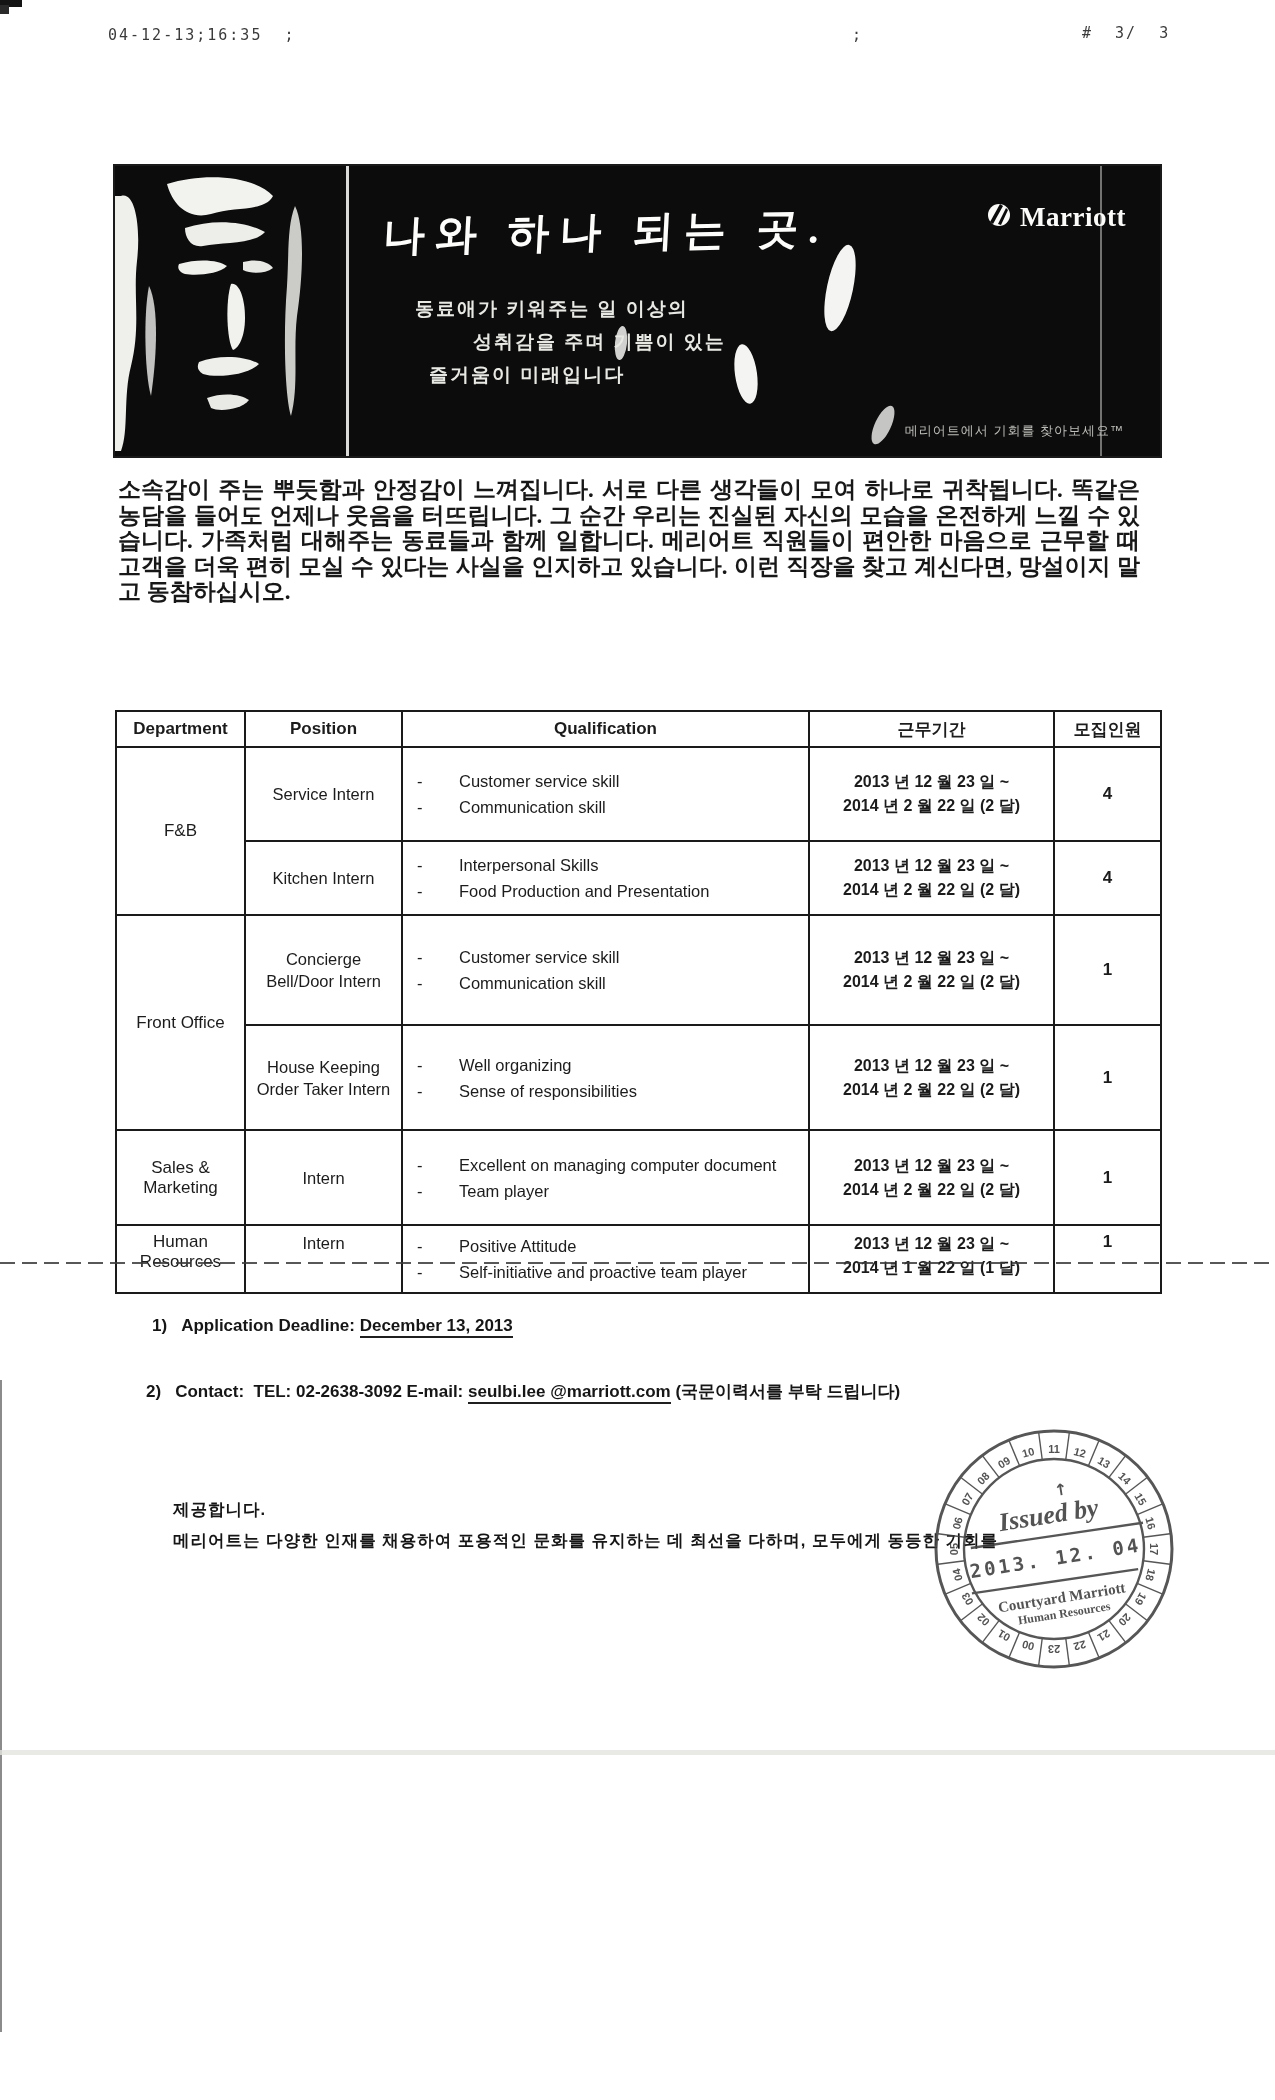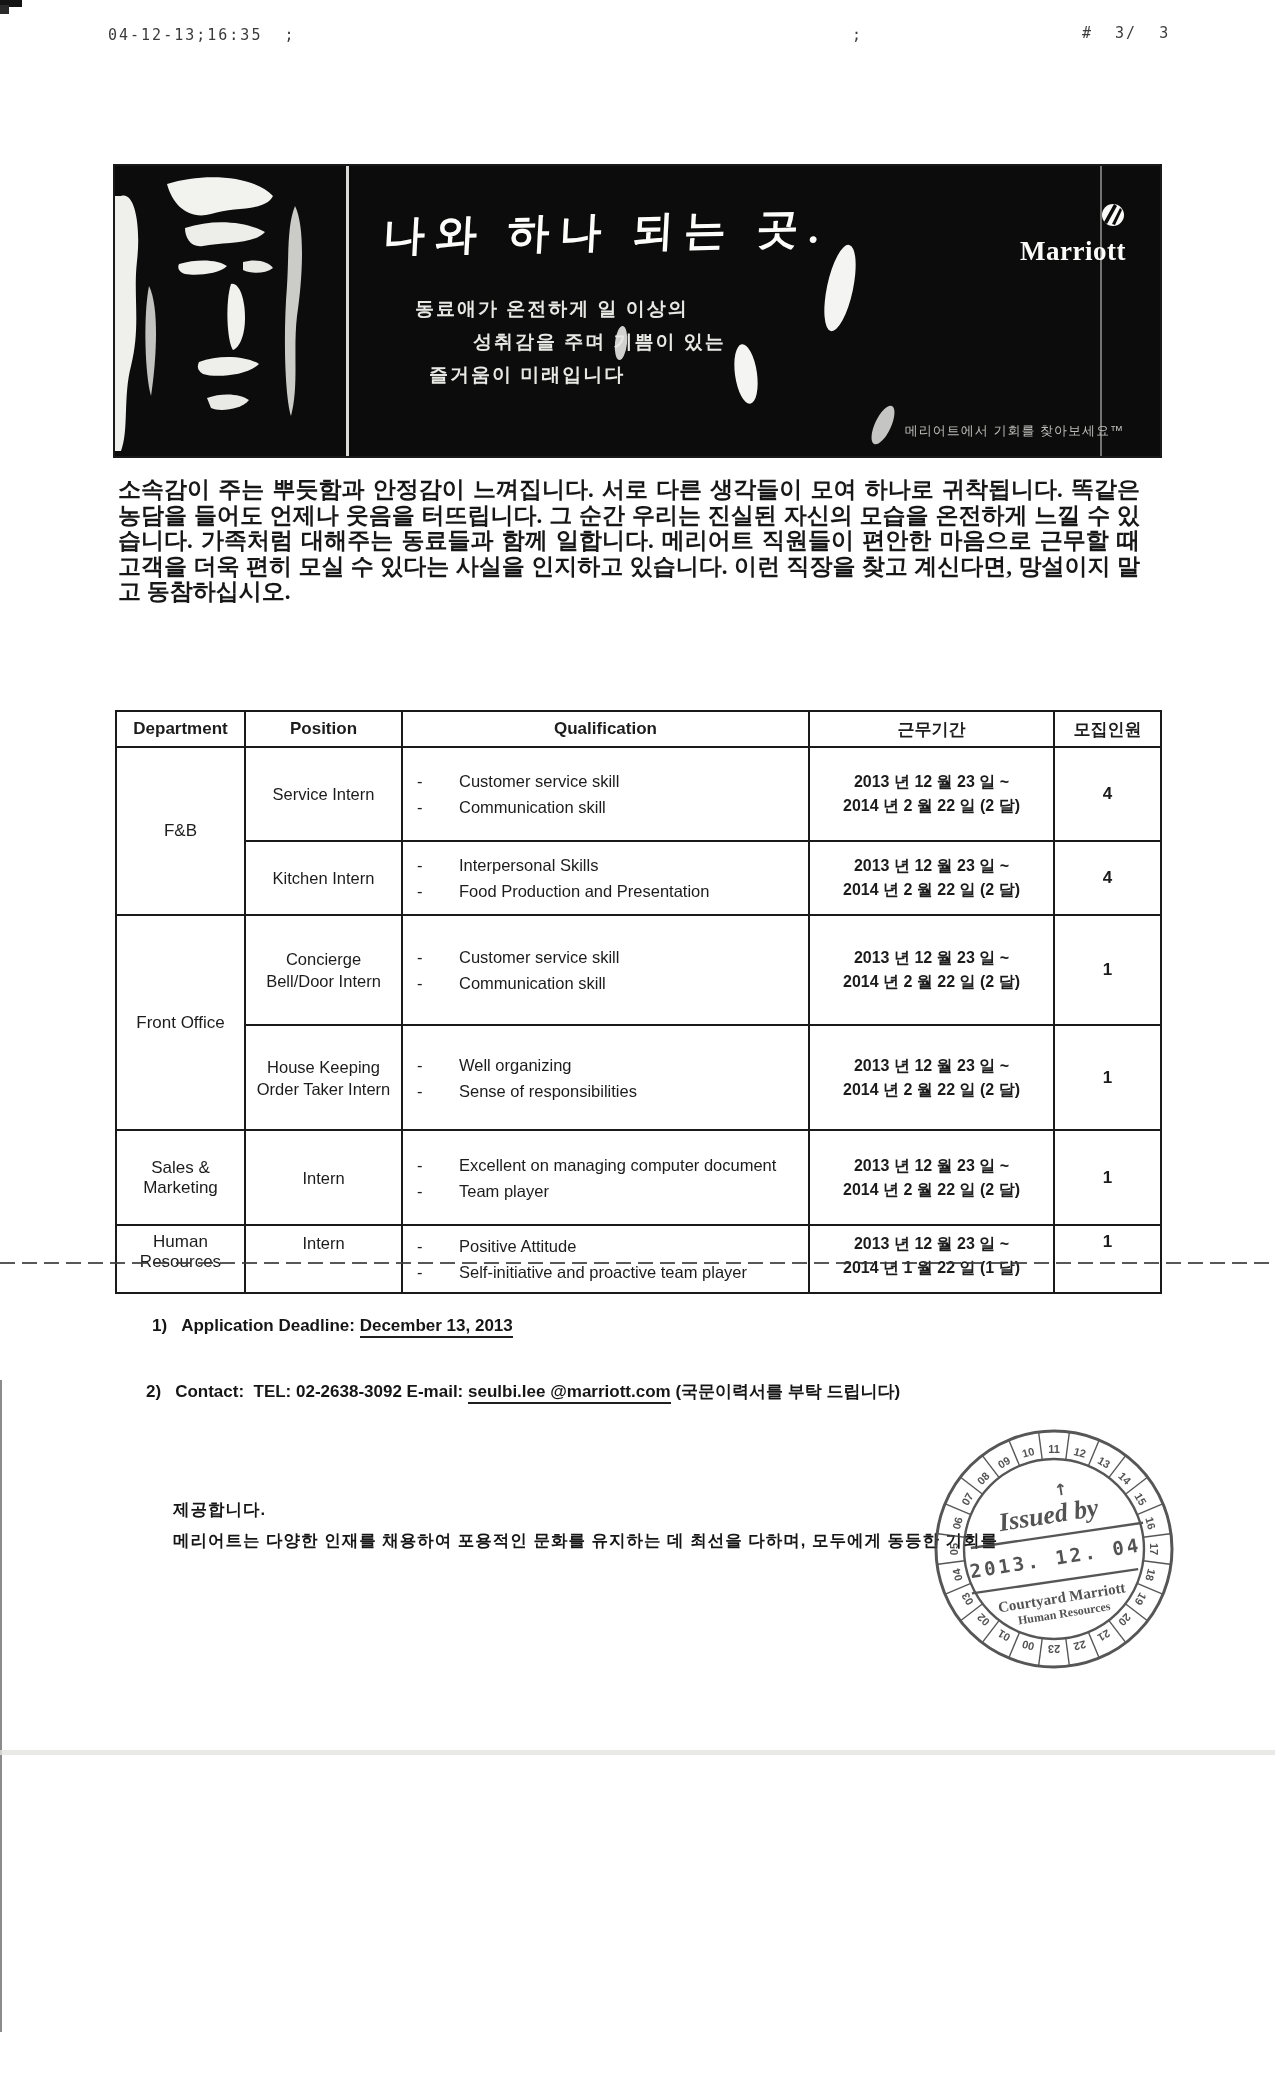--- a/index.html
+++ b/index.html
@@ -39,21 +39,21 @@
   .blob-3{left:500px;top:160px;width:12px;height:34px;transform:rotate(6deg);opacity:.85;}
   .blob-4{left:760px;top:238px;width:16px;height:42px;transform:rotate(25deg);opacity:.8;}
   .headline{
     position:absolute;left:268px;top:38px;color:#fdfdfb;font-size:42px;font-weight:bold;
     letter-spacing:10px;transform:rotate(-1deg) skewX(-4deg);
     font-family:"Liberation Serif",serif;
   }
   .sublines{position:absolute;left:300px;top:126px;color:#e8e8e4;font-size:19px;line-height:33px;font-weight:600;letter-spacing:2px;}
   .subline-2{margin-left:58px;}
   .subline-3{margin-left:14px;}
-  .brand{position:absolute;right:34px;top:36px;display:flex;align-items:flex-end;gap:8px;flex-direction:column;}
+  .brand{position:absolute;right:34px;top:36px;display:flex;align-items:flex-start;gap:8px;}
   .brand-word{color:#fbfbf9;font-family:"Liberation Serif",serif;font-size:27px;font-weight:bold;letter-spacing:.5px;}
   .tagline{position:absolute;right:36px;bottom:16px;color:#bdbdb9;font-size:13px;letter-spacing:1px;}
 
   
   .intro{
     left:118px;top:477px;width:1022px;font-size:23px;line-height:25.5px;
     font-weight:600;color:#171717;text-align:justify;
     font-family:"Liberation Serif","Liberation Sans",serif;
   }
 
@@ -132,21 +132,21 @@
     </svg>
     <div class="streak streak-a"></div>
     <div class="streak streak-b"></div>
     <div class="blob blob-1"></div>
     <div class="blob blob-2"></div>
     <div class="blob blob-3"></div>
     <div class="blob blob-4"></div>
 
     <div class="headline">나와 하나 되는 곳.</div>
     <div class="sublines">
-      <div class="subline-1">동료애가 온전하게 일 이상의</div>
+      <div class="subline-1">동료애가 키워주는 일 이상의</div>
       <div class="subline-2">성취감을 주며 기쁨이 있는</div>
       <div class="subline-3">즐거움이 미래입니다</div>
     </div>
 
     <div class="brand">
       <svg width="26" height="26" viewBox="0 0 26 26">
         <circle cx="13" cy="13" r="11" fill="#fbfbf9"></circle>
         <path d="M4,20 L14,2 L17,4 L7,22 Z" fill="#0c0c0c"></path>
         <path d="M12,22 L20,6 L22,8 L15,23 Z" fill="#0c0c0c"></path>
       </svg>

